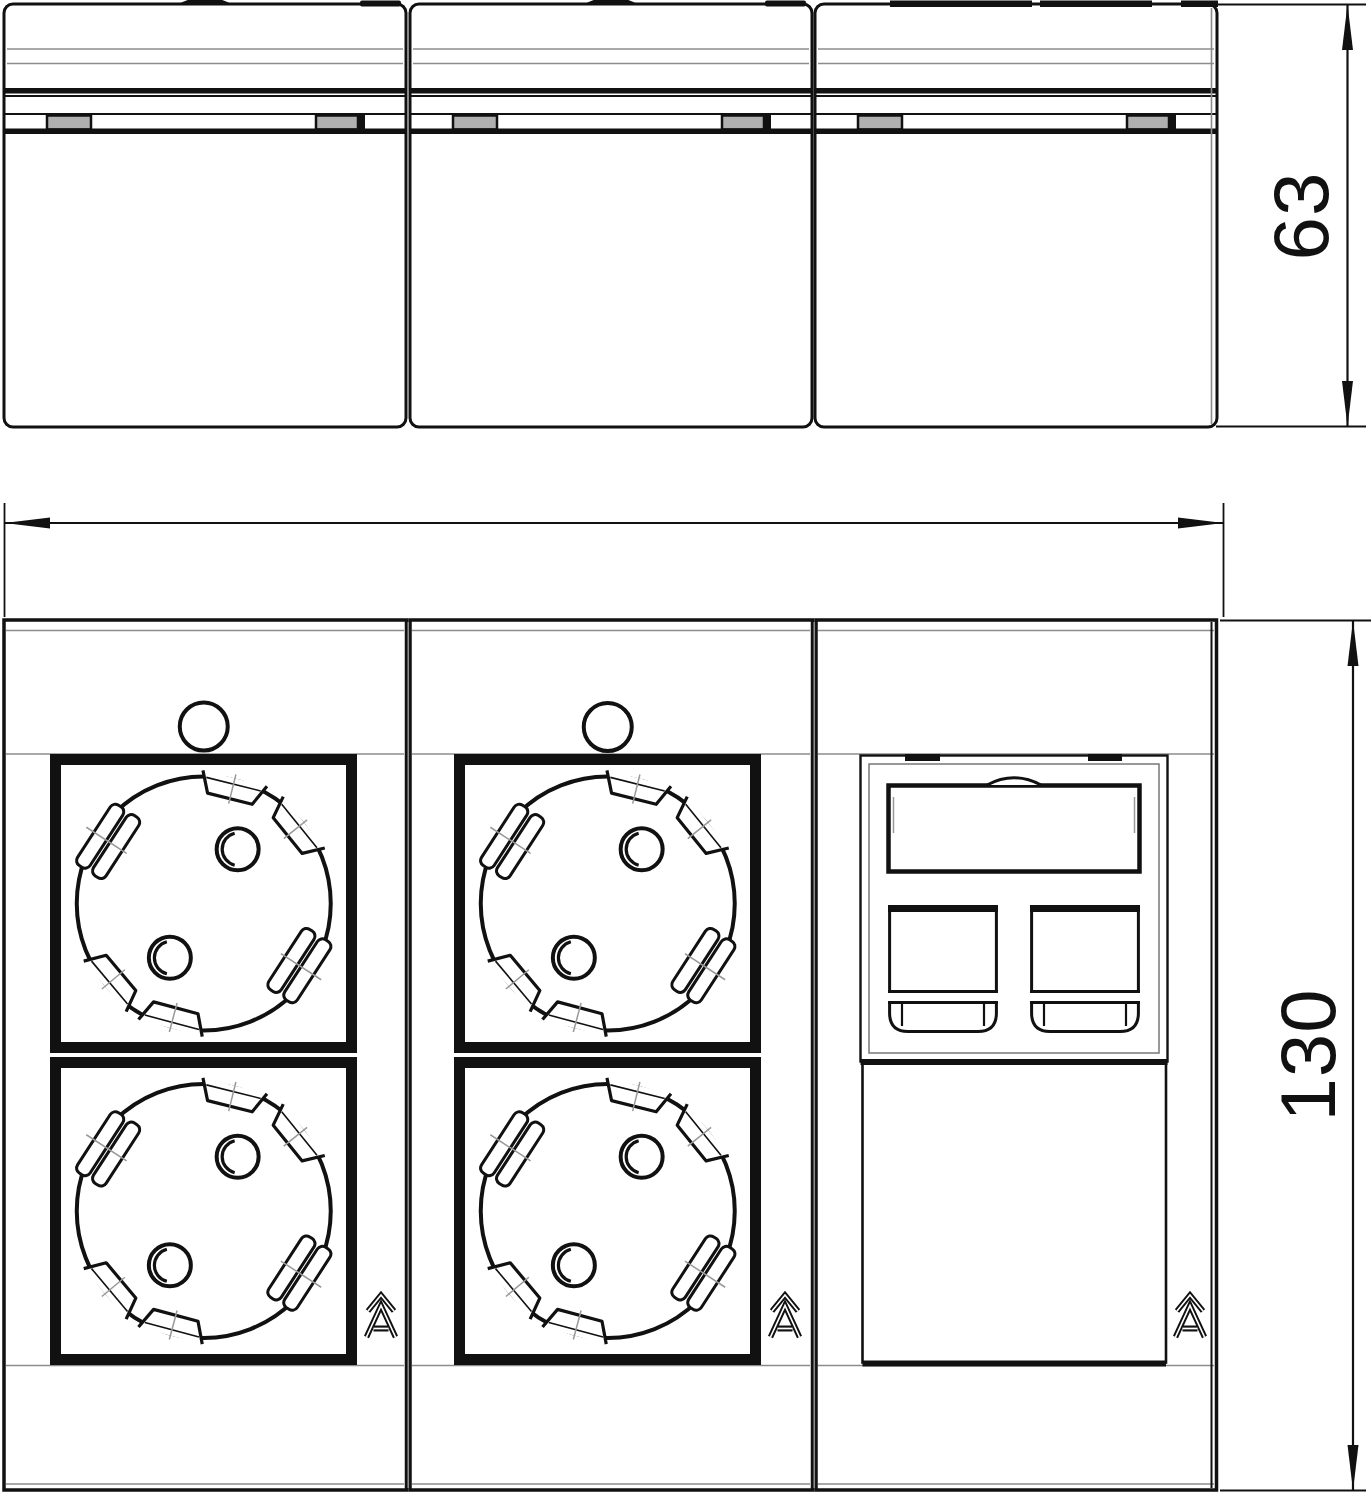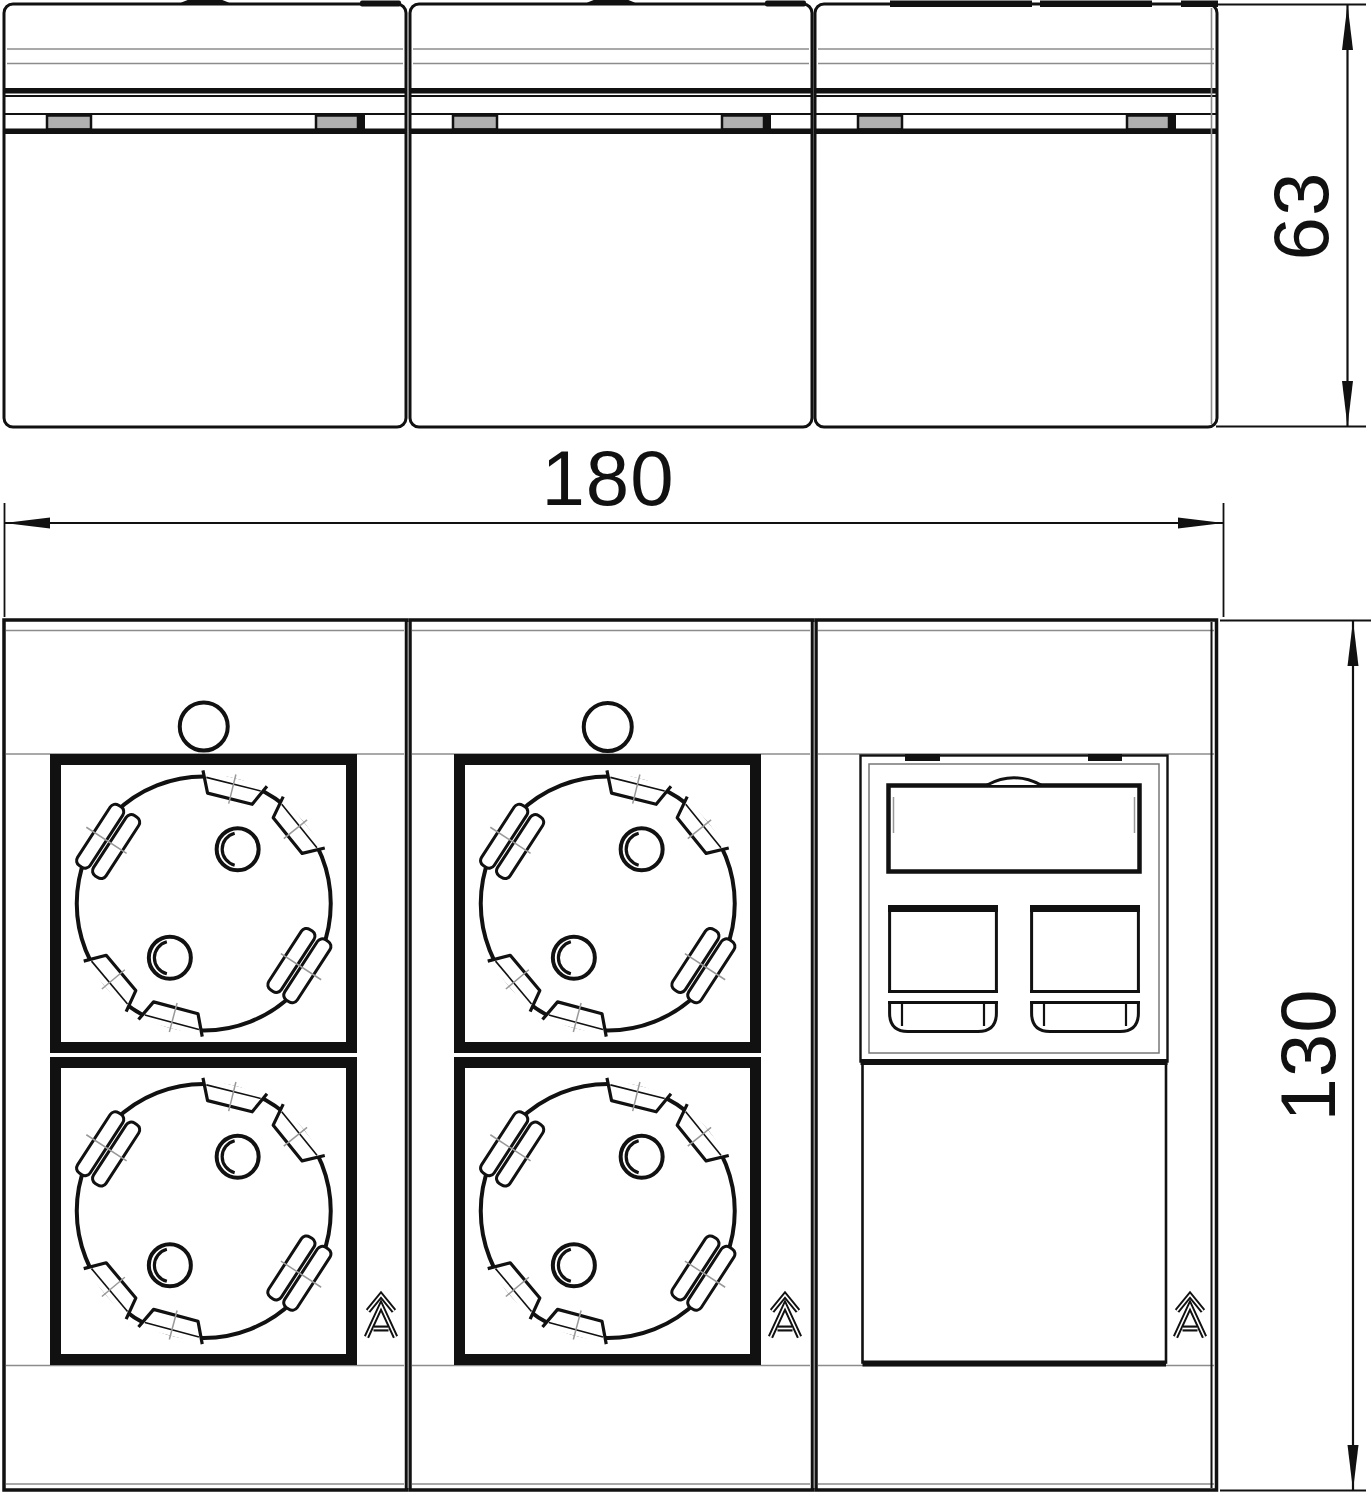--- a/index.html
+++ b/index.html
@@ -195,22 +195,19 @@
 
   <g>
     <line x1="1220" y1="620.5" x2="1371" y2="620.5" class="ext"></line>
     <line x1="1220" y1="1490.5" x2="1366" y2="1490.5" class="ext"></line>
     <line x1="1353" y1="620.5" x2="1353" y2="1490.5" class="dim"></line>
     <polygon points="1353,620.5 1347.5,666 1358.5,666" class="blk"></polygon>
     <polygon points="1353,1490.5 1347.5,1445 1358.5,1445" class="blk"></polygon>
   </g>
 </svg>
 
-<div class="dim-label" style="left:488px;top:433px;">
-  <span>180</span>
-</div>
 <div class="dim-label rot" style="left:1181px;top:171px;">
   <span>63</span>
 </div>
 <div class="dim-label rot" style="left:1188px;top:1010px;">
   <span>130</span>
 </div>
 </div>
 
 </body></html>

